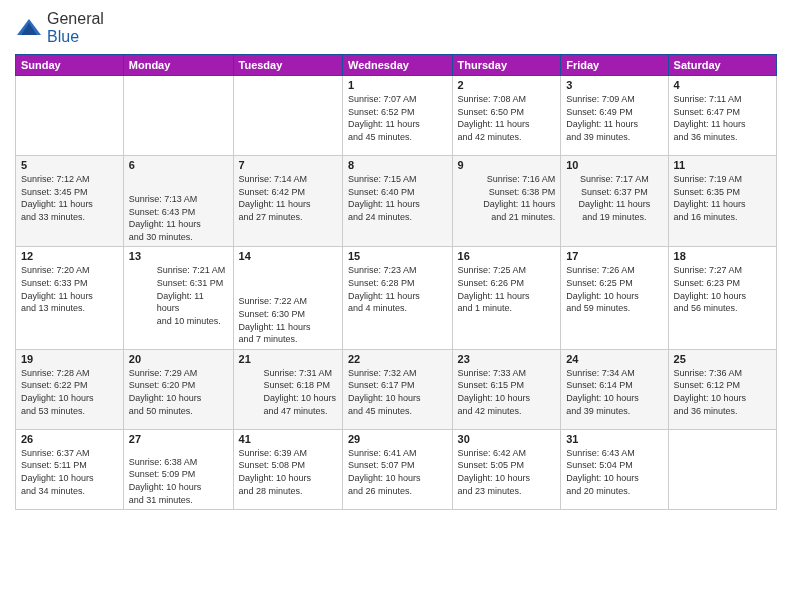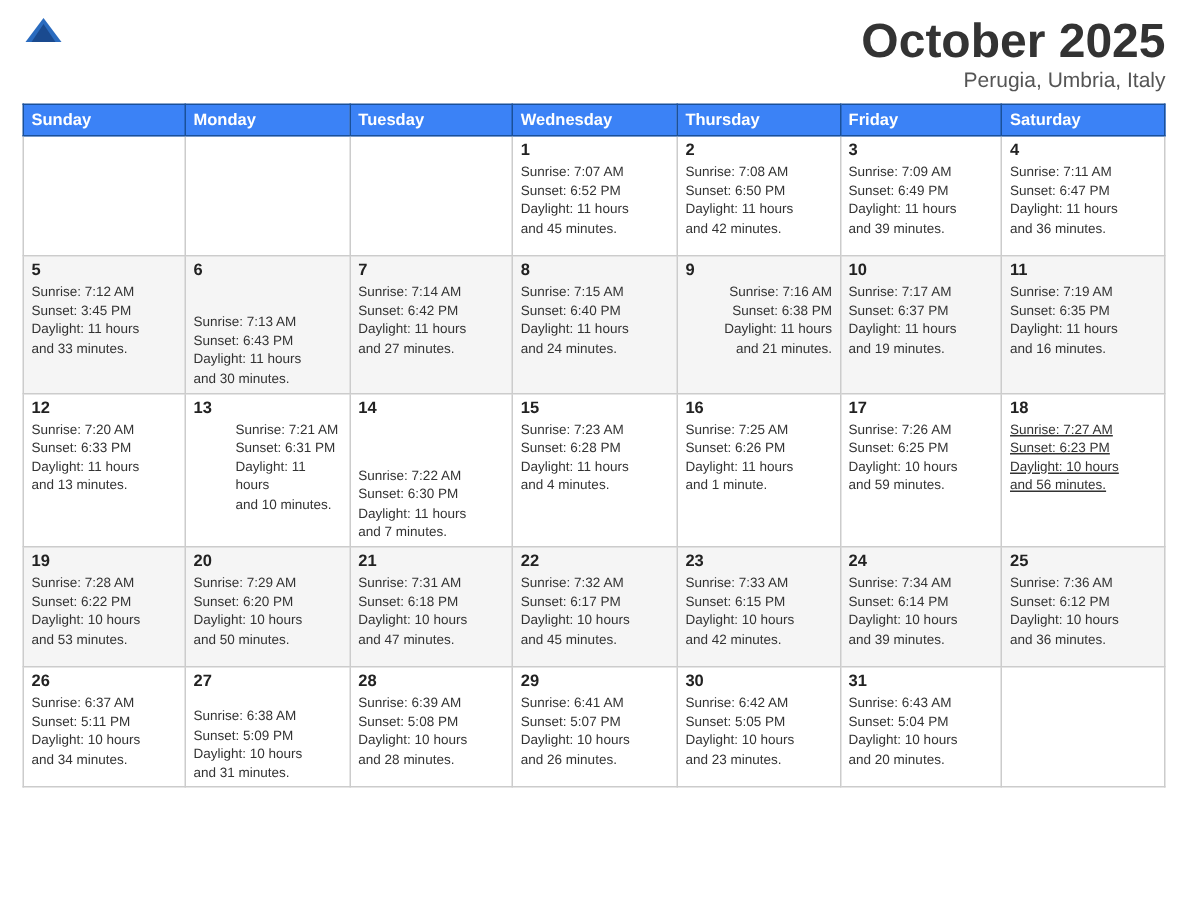--- a/index.html
+++ b/index.html
@@ -45,21 +45,21 @@
     .subtitle {
       font-size: 14px;
       color: #555;
     }
     .calendar {
       width: 100%;
       border-collapse: collapse;
       border: 1px solid #ccc;
     }
     .calendar th {
-      background: #3b82f6;
+      background: #a21caf;
       color: #fff;
       font-size: 11px;
       font-weight: bold;
       text-align: left;
       padding: 4px 5px;
       border: 1px solid #1a5099;
     }
     .calendar td {
       width: 113px;
       vertical-align: top;
@@ -91,24 +91,24 @@
 </head>
 <body>
 
 <div class="container">
   <div class="header">
     <div class="logo">
       <svg class="logo-icon" viewBox="0 0 28 22">
         <polygon points="14,2 26,18 2,18" fill="#2a6bbf"></polygon>
         <polygon points="14,6 22,18 6,18" fill="#1a4a8f"></polygon>
       </svg>
-    </div>
-    <div class="title-block">
-      <div class="month-title">October 2025</div>
-      <div class="subtitle">Perugia, Umbria, Italy</div>
+      <div>
+        <span class="logo-general">General</span><br>
+        <span class="logo-blue">Blue</span>
+      </div>
     </div>
   </div>
 
   <table class="calendar">
     <thead>
       <tr>
         <th>Sunday</th>
         <th>Monday</th>
         <th>Tuesday</th>
         <th>Wednesday</th>
@@ -182,21 +182,21 @@
           </td>
           <td>
             <div class="day-number">9</div>
             <div class="day-info" style="white-space: pre-line; text-align: right;">Sunrise: 7:16 AM
 Sunset: 6:38 PM
 Daylight: 11 hours
 and 21 minutes.</div>
           </td>
           <td>
             <div class="day-number">10</div>
-            <div class="day-info" style="white-space: pre-line;">Sunrise: 7:17 AM
+            <div class="day-info" style="white-space: pre-line; text-align: center;">Sunrise: 7:17 AM
 Sunset: 6:37 PM
 Daylight: 11 hours
 and 19 minutes.</div>
           </td>
           <td>
             <div class="day-number">11</div>
             <div class="day-info" style="white-space: pre-line;">Sunrise: 7:19 AM
 Sunset: 6:35 PM
 Daylight: 11 hours
 and 16 minutes.</div>
@@ -240,21 +240,21 @@
           </td>
           <td>
             <div class="day-number">17</div>
             <div class="day-info" style="white-space: pre-line;">Sunrise: 7:26 AM
 Sunset: 6:25 PM
 Daylight: 10 hours
 and 59 minutes.</div>
           </td>
           <td>
             <div class="day-number">18</div>
-            <div class="day-info" style="white-space: pre-line; text-decoration: underline;">Sunrise: 7:27 AM
+            <div class="day-info" style="white-space: pre-line;">Sunrise: 7:27 AM
 Sunset: 6:23 PM
 Daylight: 10 hours
 and 56 minutes.</div>
           </td>
         </tr>
         <tr>
           <td>
             <div class="day-number">19</div>
             <div class="day-info" style="white-space: pre-line;">Sunrise: 7:28 AM
 Sunset: 6:22 PM
@@ -263,21 +263,21 @@
           </td>
           <td>
             <div class="day-number">20</div>
             <div class="day-info" style="white-space: pre-line;">Sunrise: 7:29 AM
 Sunset: 6:20 PM
 Daylight: 10 hours
 and 50 minutes.</div>
           </td>
           <td>
             <div class="day-number">21</div>
-            <div class="day-info" style="white-space: pre-line;">Sunrise: 7:31 AM
+            <div class="day-info" style="white-space: pre-line; margin-left: 25px;">Sunrise: 7:31 AM
 Sunset: 6:18 PM
 Daylight: 10 hours
 and 47 minutes.</div>
           </td>
           <td>
             <div class="day-number">22</div>
             <div class="day-info" style="white-space: pre-line;">Sunrise: 7:32 AM
 Sunset: 6:17 PM
 Daylight: 10 hours
 and 45 minutes.</div>
@@ -313,21 +313,21 @@
 and 34 minutes.</div>
           </td>
           <td>
             <div class="day-number">27</div>
             <div class="day-info" style="white-space: pre-line; margin-top: 11px;">Sunrise: 6:38 AM
 Sunset: 5:09 PM
 Daylight: 10 hours
 and 31 minutes.</div>
           </td>
           <td>
-            <div class="day-number">28</div>
+            <div class="day-number">41</div>
             <div class="day-info" style="white-space: pre-line;">Sunrise: 6:39 AM
 Sunset: 5:08 PM
 Daylight: 10 hours
 and 28 minutes.</div>
           </td>
           <td>
             <div class="day-number">29</div>
             <div class="day-info" style="white-space: pre-line;">Sunrise: 6:41 AM
 Sunset: 5:07 PM
 Daylight: 10 hours

